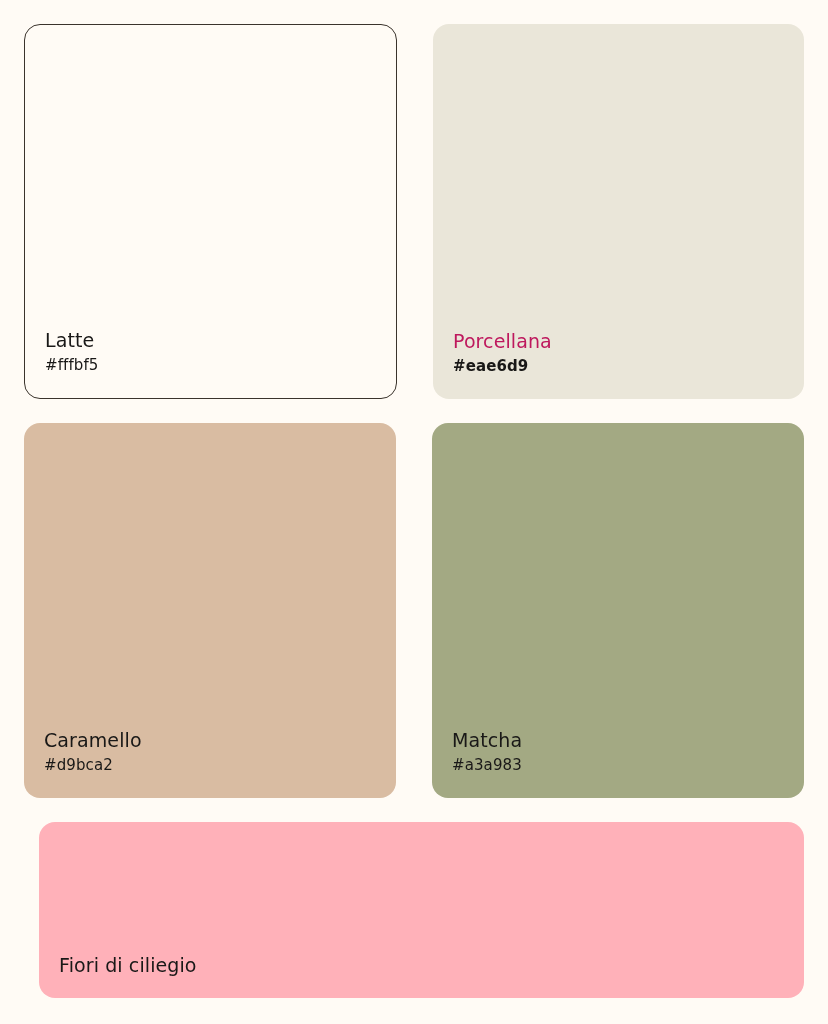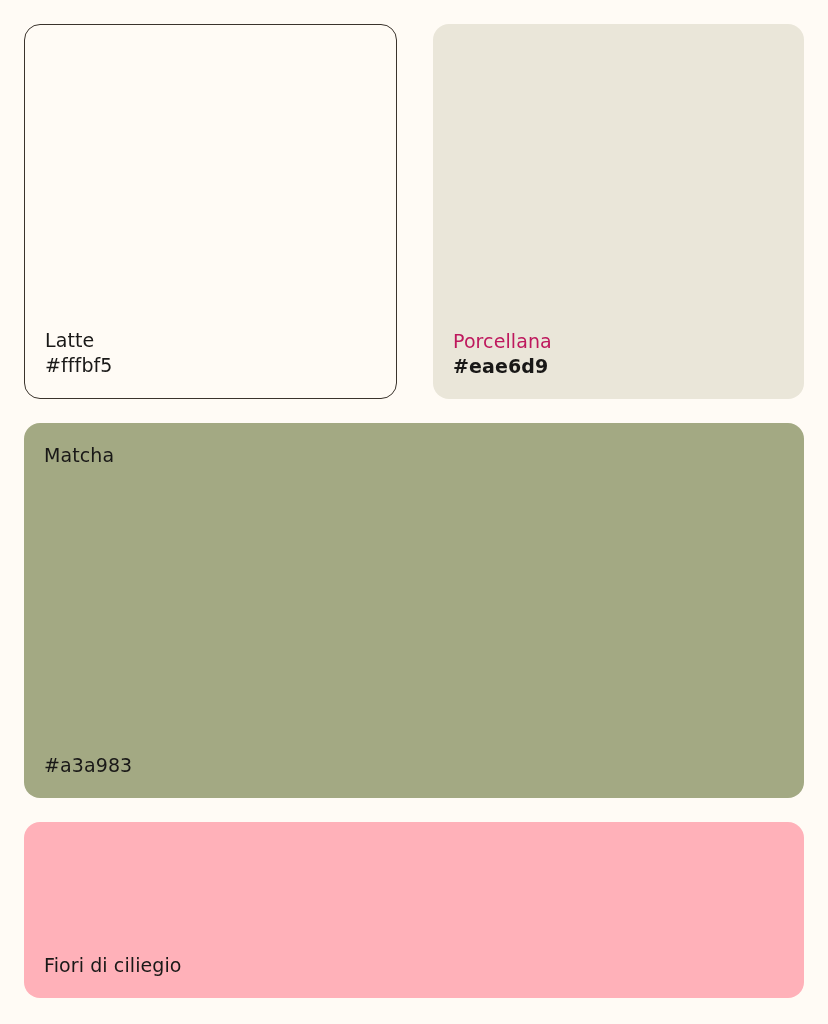--- a/index.html
+++ b/index.html
@@ -24,20 +24,21 @@
   }
   .row {
     display: flex;
     gap: 36px;
   }
   .row-tall {
     height: 375px;
   }
   .row-short {
     height: 176px;
+    margin-left: 15px;
   }
   .swatch {
     box-sizing: border-box;
     position: relative;
     flex: 1 1 0;
     border-radius: 16px;
     padding: 20px;
     display: flex;
     flex-direction: column;
     justify-content: flex-end;
@@ -47,21 +48,21 @@
     border: 1.5px solid #3a332c;
   }
   .swatch-label {
     font-size: 19px;
     line-height: 25px;
     color: #191817;
     letter-spacing: 0.1px;
     white-space: nowrap;
   }
   .swatch-hex {
-    font-size: 19px;
+    font-size: 15px;
     line-height: 25px;
     color: #191817;
     letter-spacing: 0.1px;
     white-space: nowrap;
   }
 </style>
 </head>
 <body style="background: rgb(255, 251, 245);">
 
 <div class="palette">
@@ -71,21 +72,25 @@
       <div class="swatch-label" style="color: rgb(25, 24, 23);">Latte</div>
       <div class="swatch-hex" style="color: rgb(25, 24, 23);">#fffbf5</div>
     </div>
     <div class="swatch" style="background: rgb(234, 230, 217);">
       <div class="swatch-label" style="color: #be185d;">Porcellana</div>
       <div class="swatch-hex" style="color: rgb(25, 24, 23); font-weight: bold;">#eae6d9</div>
     </div>
   </div>
 
   <div class="row row-tall">
-    <div class="swatch" style="background: rgb(163, 169, 131); justify-content: space-between;">
+    <div class="swatch" style="background: rgb(217, 188, 162);">
+      <div class="swatch-label" style="color: rgb(25, 24, 23);">Caramello</div>
+      <div class="swatch-hex" style="color: rgb(25, 24, 23);">#d9bca2</div>
+    </div>
+    <div class="swatch" style="background: rgb(163, 169, 131);">
       <div class="swatch-label" style="color: rgb(25, 24, 23);">Matcha</div>
       <div class="swatch-hex" style="color: rgb(25, 24, 23);">#a3a983</div>
     </div>
   </div>
 
   <div class="row row-short">
     <div class="swatch" style="background: rgb(255, 177, 185);">
       <div class="swatch-label" style="color: rgb(25, 24, 23);">Fiori di ciliegio</div>
     </div>
   </div>

